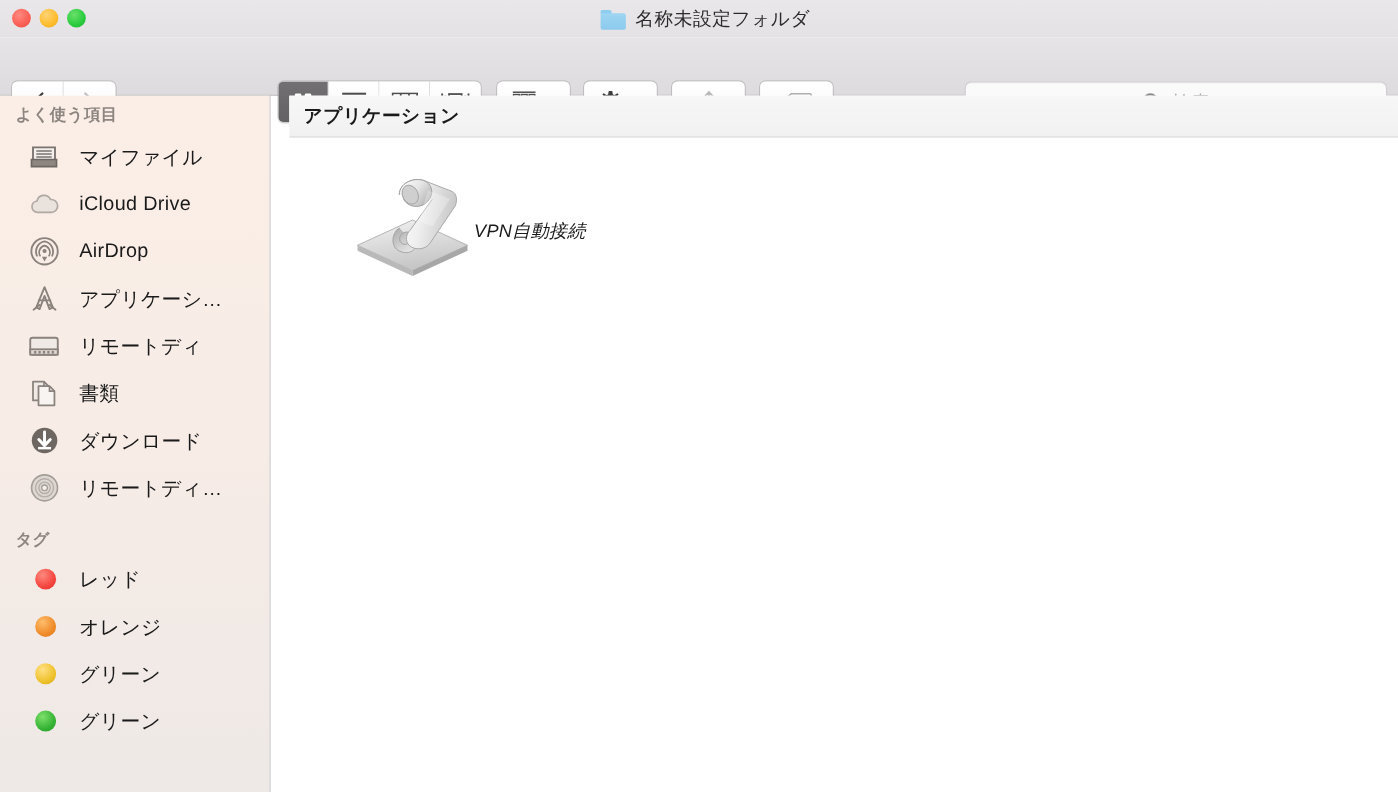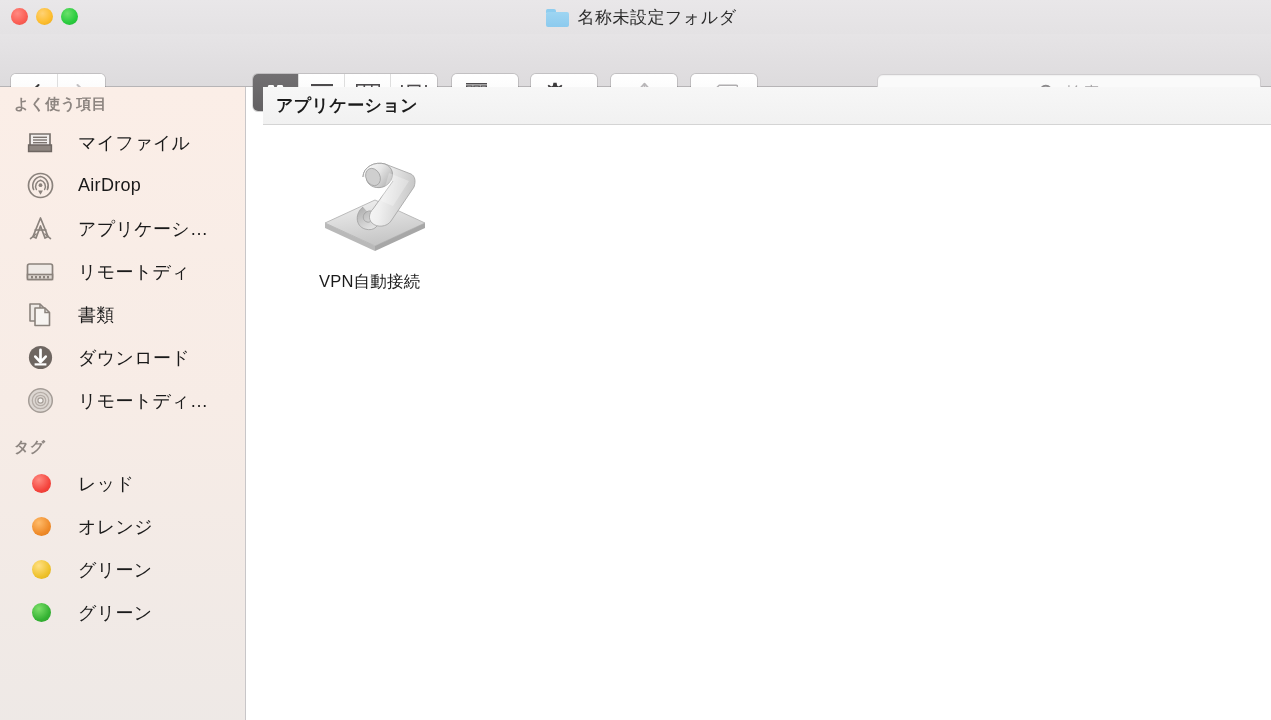--- a/index.html
+++ b/index.html
@@ -121,21 +121,21 @@
     overflow: hidden;
   }
   .side-section-title {
     font-size: 15px; font-weight: bold; color: #8d8580;
     padding-left: 14px;
     letter-spacing: 0.3px;
   }
   .side-item {
     height: 43px;
     display: flex; align-items: center;
-    padding-left: 26px; gap: 24px;
+    padding-left: 26px; gap: 18px;
   }
   .side-item-label {
     font-size: 18px; color: #1a1a1a; letter-spacing: 0.3px;
     white-space: nowrap; overflow: hidden;
   }
   .side-icon {
     width: 28px; height: 28px;
     flex: 0 0 28px;
     display: flex; align-items: center; justify-content: center;
   }
@@ -160,21 +160,21 @@
   #group-header-label {
     font-size: 17px; font-weight: bold; color: #1a1a1a;
     letter-spacing: 0.4px;
   }
   #icon-grid {
     padding: 22px 0 0 56px;
     display: flex; flex-wrap: wrap;
   }
   .file-item {
     width: 120px;
-    display: flex; flex-direction: column; align-items: flex-start;
+    display: flex; flex-direction: row; align-items: center; font-style: italic;
   }
   .file-label {
     margin-top: 10px;
     font-size: 16.5px; color: #1a1a1a;
     white-space: nowrap; letter-spacing: 0.2px;
   }
 </style>
 </head>
 <body>
 
@@ -323,20 +323,28 @@
             <line x1="6" y1="6.3" x2="20" y2="6.3"></line>
             <line x1="6" y1="9" x2="20" y2="9"></line>
             <line x1="6" y1="11.7" x2="20" y2="11.7"></line>
           </g>
           <path d="M1.6 14 L24.4 14 L24.4 20.5 L1.6 20.5 Z" fill="#8d857f" stroke="#6e6662" stroke-width="1.5"></path>
         </svg>
       </span>
       <span class="side-item-label">マイファイル</span>
     </div>
 
+    <div class="side-item">
+      <span class="side-icon">
+        <svg width="28" height="20" viewBox="0 0 28 20">
+          <path d="M7.5 17 A5.2 5.2 0 0 1 7.6 6.7 A6.6 6.6 0 0 1 20.0 5.4 A5.3 5.3 0 0 1 21.2 17 Z" fill="#e9e2dd" stroke="#b0a8a2" stroke-width="1.5" stroke-linejoin="round"></path>
+        </svg>
+      </span>
+      <span class="side-item-label">iCloud Drive</span>
+    </div>
 
     <div class="side-item">
       <span class="side-icon">
         <svg width="27" height="27" viewBox="0 0 27 27">
           <circle cx="13.5" cy="13.5" r="12" fill="none" stroke="#8a827c" stroke-width="1.7"></circle>
           <path d="M6.6 17.5 A9.3 9.3 0 0 1 13.5 4.5 A9.3 9.3 0 0 1 20.4 17.5" fill="none" stroke="#8a827c" stroke-width="1.6" stroke-linecap="round"></path>
           <path d="M9.4 17.5 A6.3 6.3 0 0 1 13.5 8.3 A6.3 6.3 0 0 1 17.6 17.5" fill="none" stroke="#8a827c" stroke-width="1.5" stroke-linecap="round"></path>
           <circle cx="13.5" cy="13.2" r="1.9" fill="#8a827c"></circle>
           <path d="M11.1 18.5 L13.5 22.8 L15.9 18.5 Z" fill="#8a827c"></path>
         </svg>

